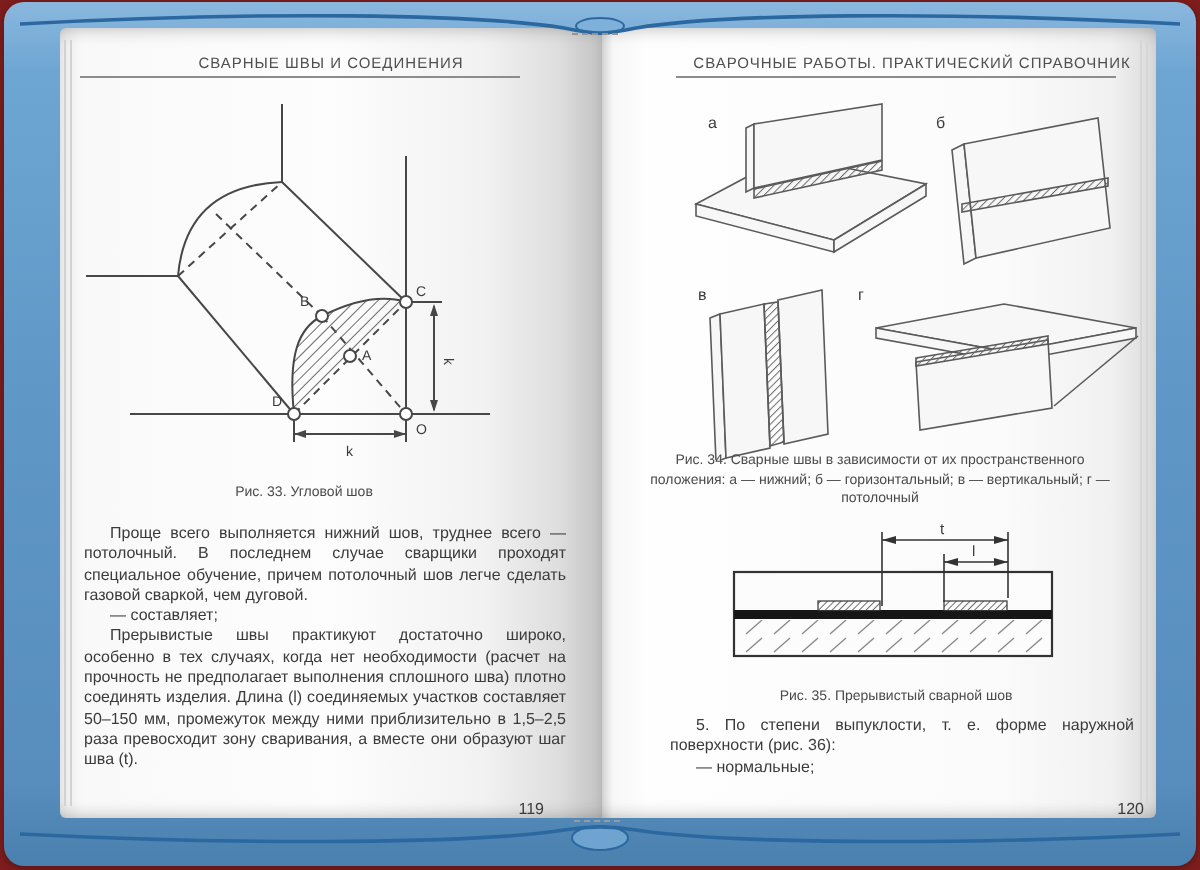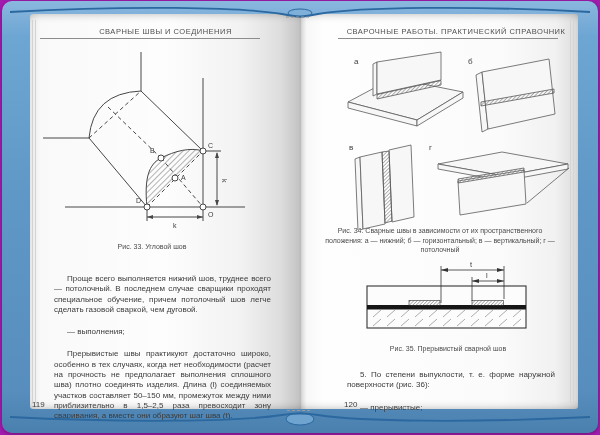--- a/index.html
+++ b/index.html
@@ -1,16 +1,16 @@
 <!DOCTYPE html>
 <html><head>
 <meta charset="utf-8">
 <style>
   html,body{margin:0;padding:0;background:#ffffff;}
-  .stage{position:relative;width:600px;height:435px;overflow:hidden;background:#a21caf;
+  .stage{position:relative;width:600px;height:435px;overflow:hidden;background:#7f1d1d;
          font-family:"Liberation Sans",sans-serif;}
   .cover{position:absolute;left:2px;top:1px;width:596px;height:432px;border-radius:10px;
          background:linear-gradient(180deg,#8ab7de 0%,#6ea6d3 8%,#5f97c6 45%,#578ebd 90%,#4a80ae 100%);
          box-shadow:0 1px 4px rgba(0,0,0,.35);}
   .page{position:absolute;top:14px;height:395px;}
   .page-left{left:30px;width:271px;border-radius:3px 0 0 3px;
          background:linear-gradient(90deg,#e9e9e9 0%,#f9f9f9 4%,#fdfdfd 50%,#f2f2f2 78%,#dedede 92%,#c9c9c9 98%,#bfbfbf 100%);
          box-shadow:inset 0 7px 9px -7px rgba(0,0,0,.28), inset 0 -7px 9px -7px rgba(0,0,0,.28);}
   .page-right{left:301px;width:277px;border-radius:0 3px 3px 0;
          background:linear-gradient(90deg,#d6d6d6 0%,#f7f7f7 2%,#fefefe 8%,#fbfbfb 72%,#f1f1f1 92%,#e3e3e3 97%,#d7d7d7 100%);
@@ -18,22 +18,22 @@
   .edge-lines-left{position:absolute;left:2px;top:6px;bottom:6px;width:6px;
          background:repeating-linear-gradient(90deg,#d2d2d2 0 1px,transparent 1px 3px);}
   .edge-lines-right{position:absolute;right:3px;top:6px;bottom:6px;width:7px;
          background:repeating-linear-gradient(90deg,transparent 0 2px,#d6d6d6 2px 3px);}
   .running-head{position:absolute;top:13px;font-size:7.5px;letter-spacing:.5px;color:#4f4f4f;
          text-align:center;white-space:nowrap;}
   .head-rule{position:absolute;top:24px;height:1px;background:#8c8c8c;width:220px;}
   .figure{position:absolute;}
   .caption{position:absolute;font-size:7px;color:#4a4a4a;text-align:center;line-height:9.5px;}
   .bodytext{position:absolute;font-size:8px;line-height:10.3px;color:#3b3b3b;text-align:justify;}
-  .bodytext p{margin:12px;text-indent:13px;}
-  .pageno{position:absolute;font-size:8px;color:#3b3b3b;text-align:left;}
+  .bodytext p{margin:0;text-indent:13px;}
+  .pageno{position:absolute;font-size:8px;color:#3b3b3b;text-align:right;}
   svg text{font-family:"Liberation Sans",sans-serif;fill:#3c3c3c;}
   svg{display:block;}
 </style>
 </head>
 <body>
 
 <div class="stage">
   <div class="cover"></div>
 
   <div class="page page-left">
@@ -95,21 +95,21 @@
           <text x="168" y="167">O</text>
           <text x="184" y="131" transform="rotate(90 184 129)">k</text>
           <text x="133" y="178">k</text>
         </g>
       </svg>
     </div>
     <div class="caption" style="left:2px;top:228px;width:240px;">Рис. 33. Угловой шов</div>
 
     <div class="bodytext" style="left:12px;top:248px;width:241px;">
       <p>Проще всего выполняется нижний шов, труднее всего — потолочный. В последнем случае сварщики проходят специальное обучение, причем потолочный шов легче сделать газовой сваркой, чем дуговой.</p>
-      <p>— выполнения;</p>
+      <p>— составляет;</p>
       <p>Прерывистые швы практикуют достаточно широко, особенно в тех случаях, когда нет необходимости (расчет на прочность не предполагает выполнения сплошного шва) плотно соединять изделия. Длина (l) соединяемых участков составляет 50–150 мм, промежуток между ними приблизительно в 1,5–2,5 раза превосходит зону сваривания, а вместе они образуют шаг шва (t).</p>
     </div>
     <div class="pageno" style="left:2px;top:386px;width:240px;">119</div>
   </div>
 
   <div class="page page-right">
     <div class="edge-lines-right"></div>
     <div class="running-head" style="left:0;width:310px;">СВАРОЧНЫЕ РАБОТЫ. ПРАКТИЧЕСКИЙ СПРАВОЧНИК</div>
     <div class="head-rule" style="left:37px;"></div>
 
@@ -188,23 +188,23 @@
         <g font-size="7.5">
           <text x="140" y="12">t</text>
           <text x="156" y="23">l</text>
         </g>
       </svg>
     </div>
     <div class="caption" style="left:27px;top:330px;width:240px;">Рис. 35. Прерывистый сварной шов</div>
 
     <div class="bodytext" style="left:34px;top:344px;width:232px;">
       <p>5. По степени выпуклости, т. е. форме наружной поверхности (рис. 36):</p>
-      <p>— прерывистые;</p>
-    </div>
-    <div class="pageno" style="left:43px;top:386px;width:240px;">120</div>
+      <p>— нормальные;</p>
+    </div>
+    <div class="pageno" style="left:31px;top:386px;width:240px;">120</div>
   </div>
 
   <svg width="600" height="435" viewBox="0 0 600 435" style="position:absolute;left:0;top:0;pointer-events:none;">
     <ellipse cx="300" cy="13" rx="12" ry="4" fill="#7fb0d9" stroke="#2b689f" stroke-width="1"></ellipse>
     <path d="M10,12 C130,5.5 240,7 282,14 Q294,16.5 300,16.5 Q306,16.5 318,14 C360,7 470,5.5 590,12" fill="none" stroke="#2b689f" stroke-width="1.8"></path>
     <ellipse cx="300" cy="419" rx="14" ry="6" fill="#6ea4cf" stroke="#2b689f" stroke-width="1"></ellipse>
     <path d="M10,417 C130,423 240,421.5 282,415 Q300,412 318,415 C360,421.5 470,423 590,417" fill="none" stroke="#2b689f" stroke-width="1.8"></path>
     <path d="M286,17 h3 M291,17 h3 M296,17 h3 M301,17 h3 M306,17 h3" stroke="#949494" stroke-width="1.1"></path>
     <path d="M287,410.5 h3 M292,410.5 h3 M297,410.5 h3 M302,410.5 h3 M307,410.5 h3" stroke="#9a9a9a" stroke-width="1.1"></path>
   </svg>

